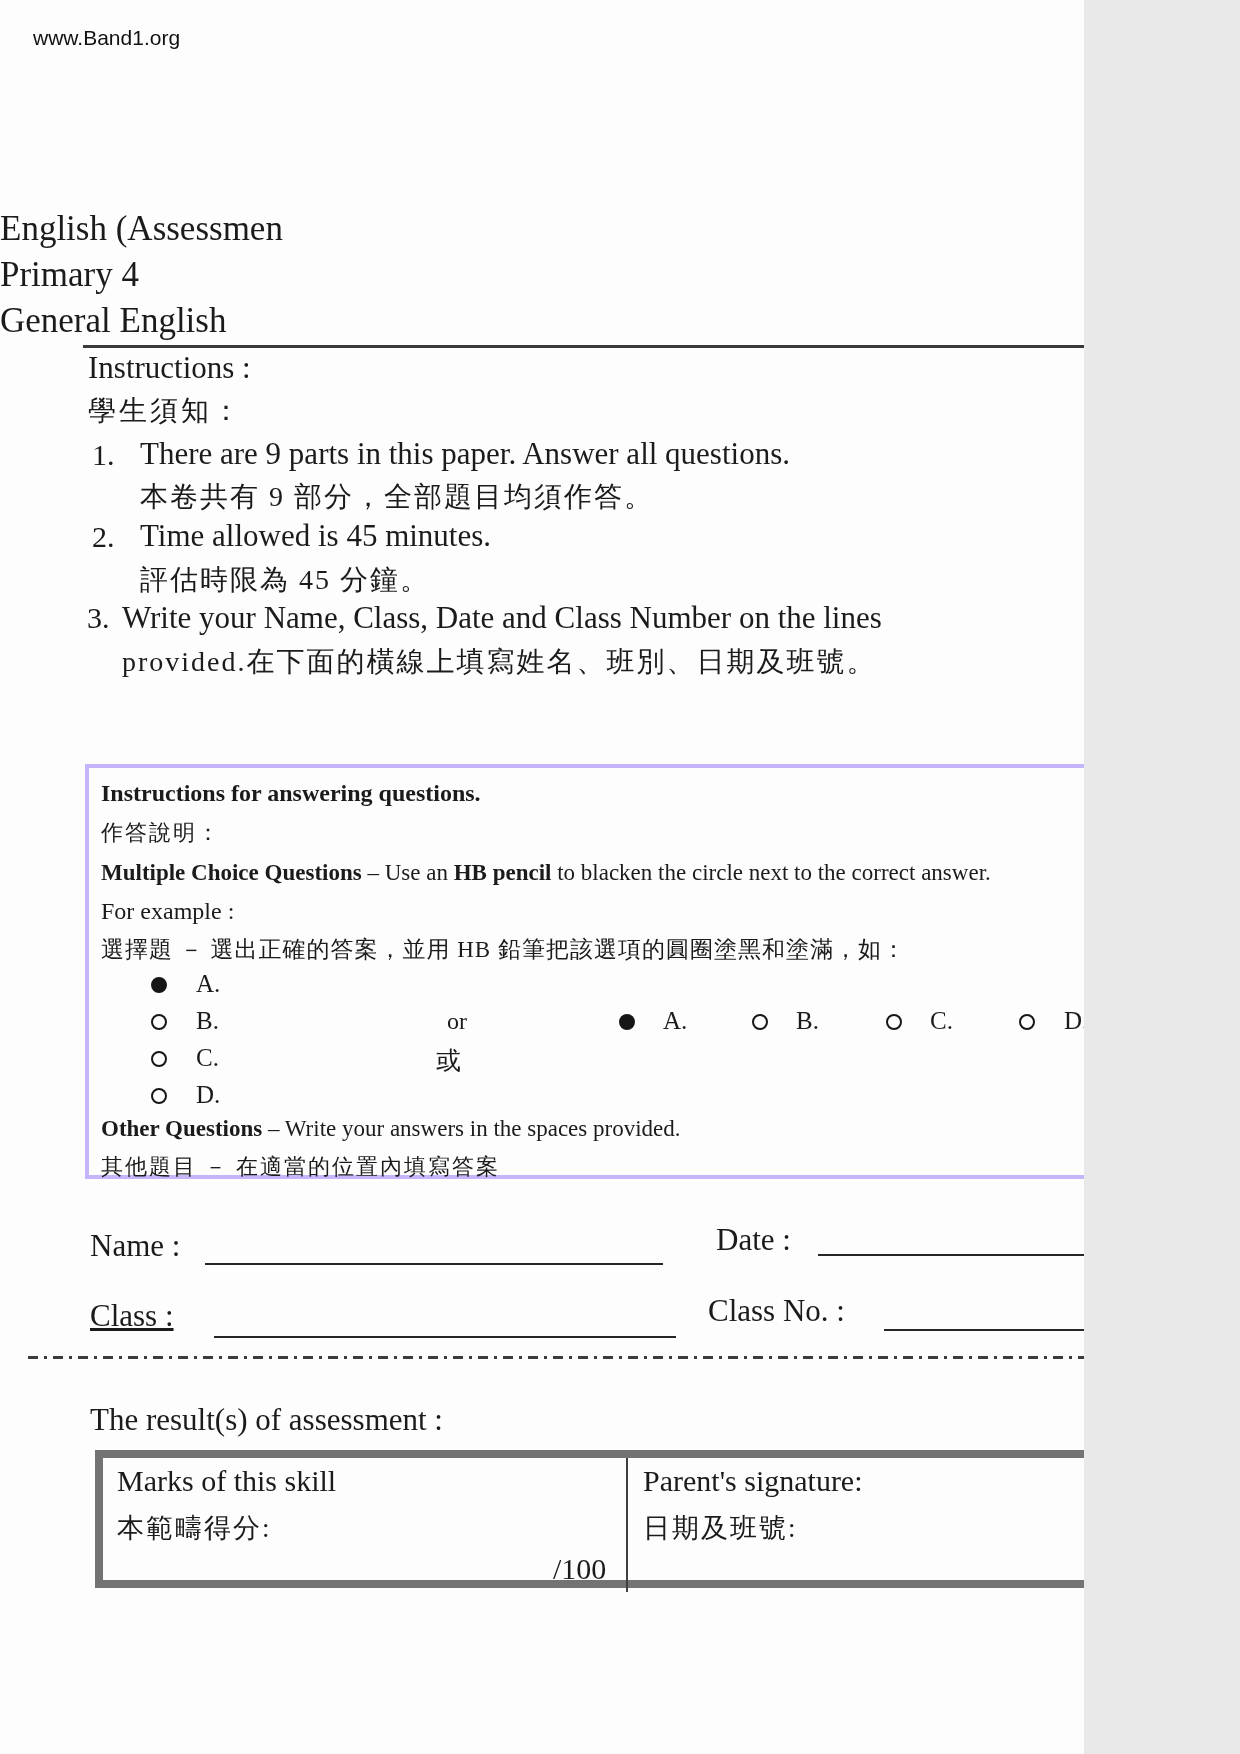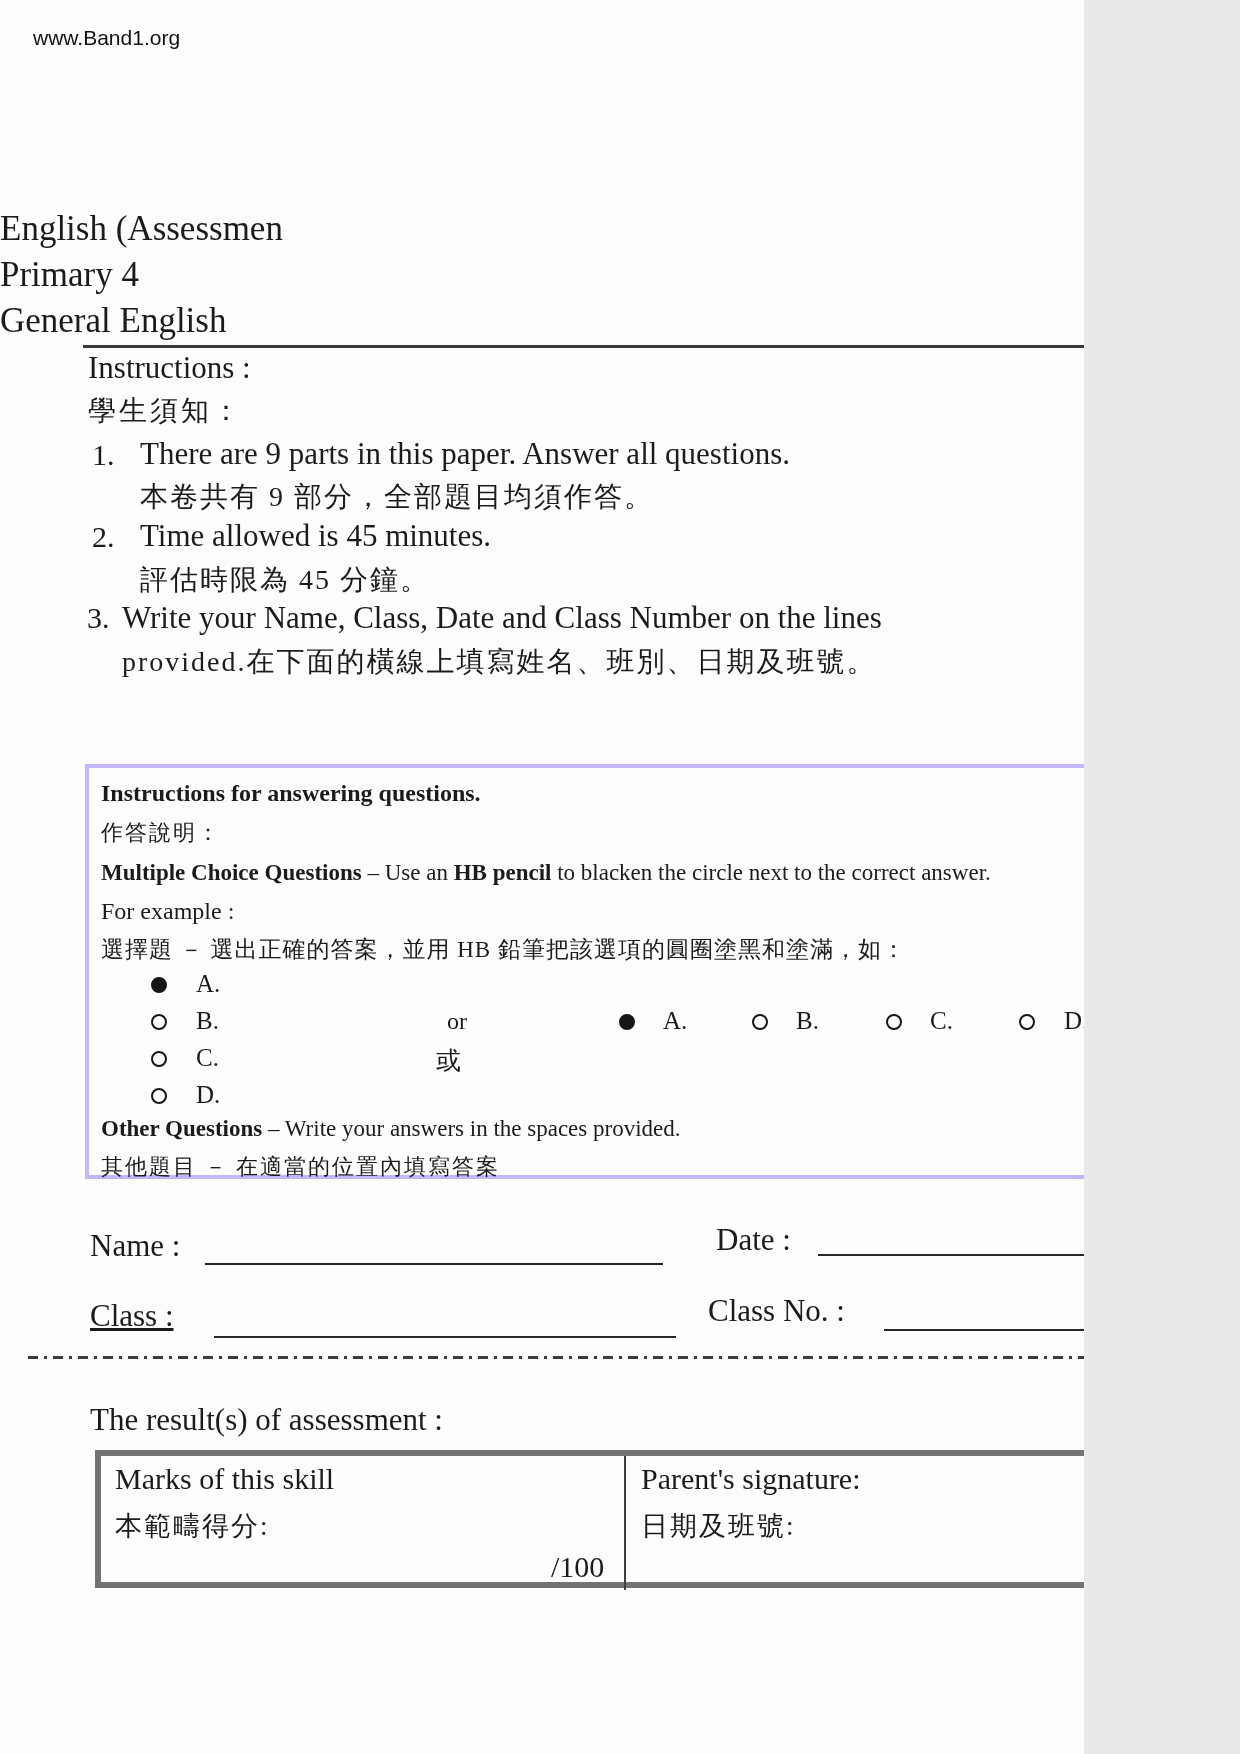--- a/index.html
+++ b/index.html
@@ -34,21 +34,21 @@
   .circ.filled { background:#161616; }
   .opt-label { position:absolute; font-size:25px; }
 
   .uline { position:absolute; height:0; border-top:2px solid #262626; }
   .field-label { font-size:31px; }
 
   .dashdot { left:28px; top:1356px; width:1186px; height:3px;
     background:repeating-linear-gradient(90deg,#3c3c3c 0 10px,transparent 10px 16px,#3c3c3c 16px 19px,transparent 19px 25px); }
 
   .results-heading { left:90px; top:1402px; font-size:31px; }
-  .results-table { left:95px; top:1450px; width:1056px; height:138px; border:6px solid #737373; position:absolute; }
+  .results-table { left:95px; top:1450px; width:1056px; height:138px; border:8px solid #737373; position:absolute; }
   .col-divider { position:absolute; left:523px; top:0; height:134px; width:0; border-left:2px solid #3f3f3f; }
   .cell-en { font-size:30px; }
   .cell-zh { font-size:27px; letter-spacing:2px; }
 </style>
 </head>
 <body>
 
 <div class="page">
 
   <div class="abs watermark">www.Band1.org</div>

